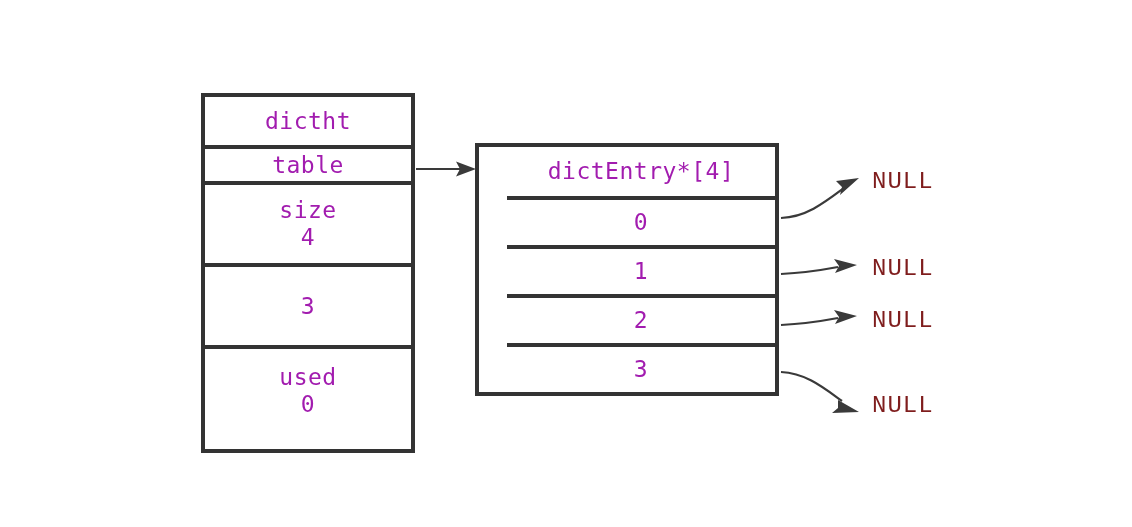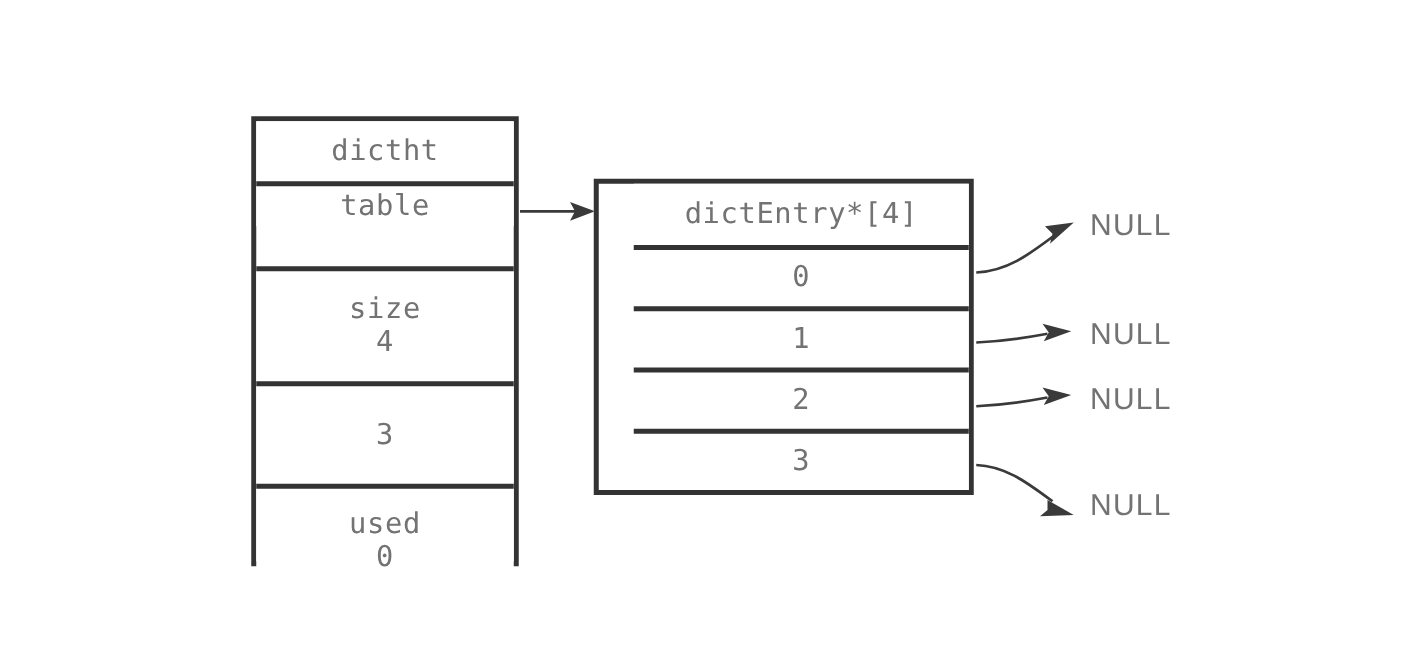--- a/index.html
+++ b/index.html
@@ -47,53 +47,53 @@
   }
 
   .cell {
     position: relative;
     box-sizing: border-box;
     display: flex;
     flex-direction: column;
     align-items: center;
     justify-content: center;
     background: #ffffff;
-    color: #737373;
+    color: #a21caf;
     font-family: "DejaVu Sans Mono", monospace;
     font-size: 23px;
     line-height: 1.17;
     letter-spacing: 0.5px;
     white-space: nowrap;
   }
   .cell + .cell {
     border-top: 4px solid #333333;
   }
   .cell .cell-value {
     font-family: "DejaVu Sans Mono", monospace;
     font-size: 23px;
   }
 
   
   #dictht-box .cell.r-title   { height: 48px; }
   #dictht-box .cell.r-table   { height: 36px; }
-  #dictht-box .cell.r-size    { height: 92px; margin-top: 32px; }
+  #dictht-box .cell.r-size    { height: 82px; }
   #dictht-box .cell.r-mask    { height: 82px; }
   #dictht-box .cell.r-used    { height: 88px; }
 
   
   #table-array-box .cell.a-head { height: 49px; }
   #table-array-box .cell.a-slot { height: 49px; }
 
   
   .null-label {
     position: absolute;
-    font-family: Liberation Sans, sans-serif;
+    font-family: Liberation Mono, monospace;
     font-size: 24px;
     letter-spacing: 1px;
-    color: #737373;
+    color: #7f1d1d;
     white-space: nowrap;
     transform: translateY(-50%);
   }
   #null-0 { left: 872px; top: 181px; }
   #null-1 { left: 872px; top: 268px; }
   #null-2 { left: 872px; top: 320px; }
   #null-3 { left: 872px; top: 405px; }
 
   .edge-path {
     fill: none;

